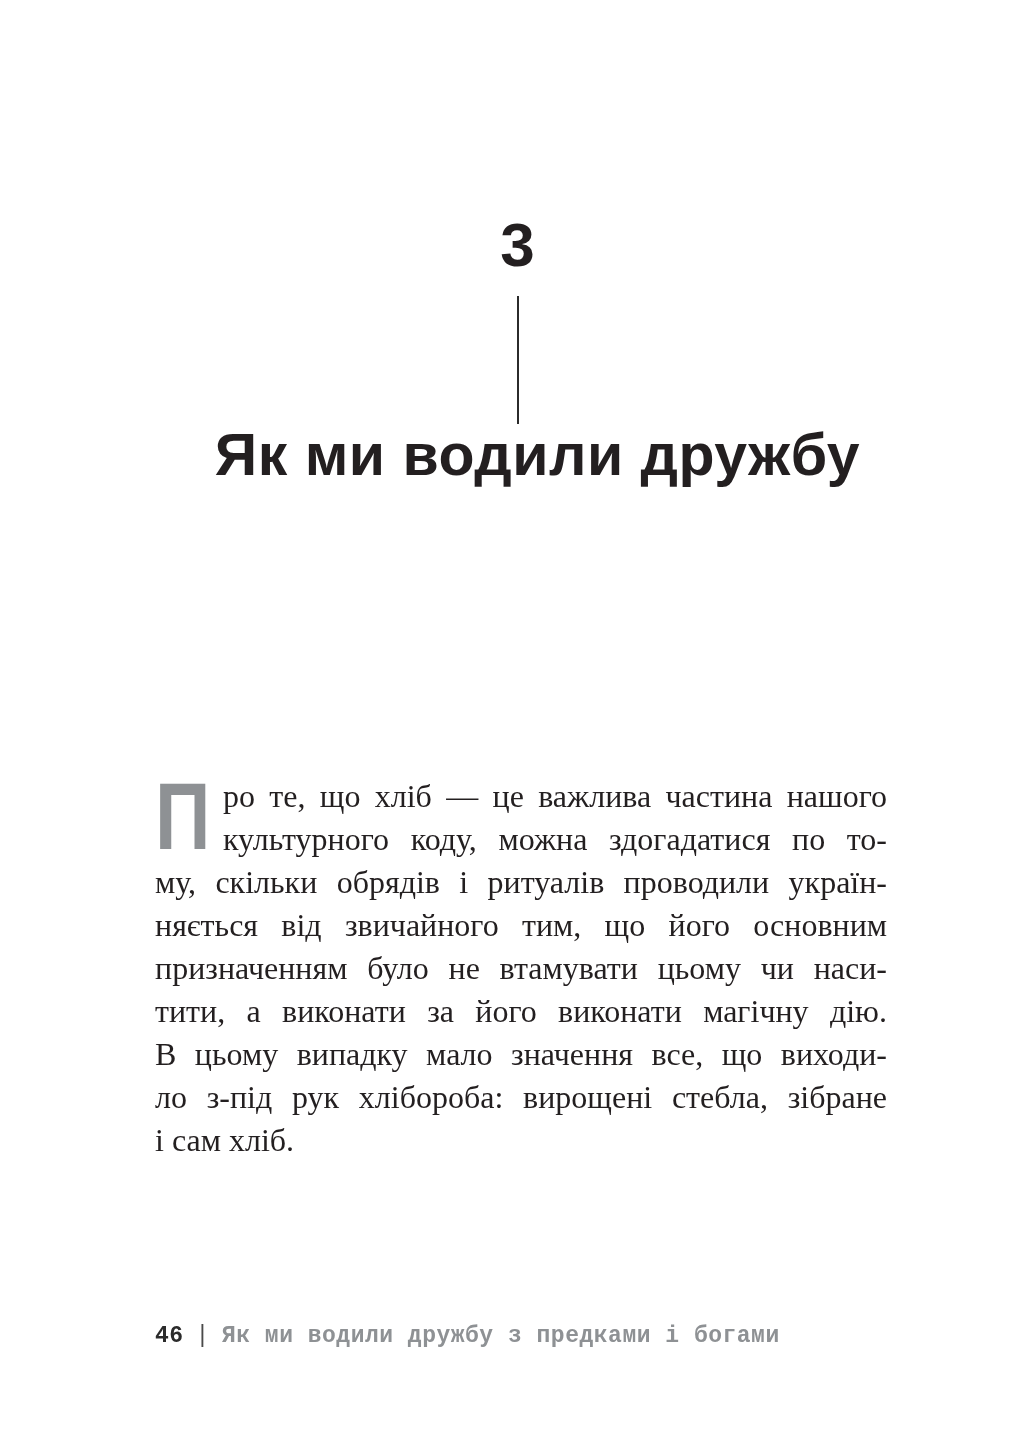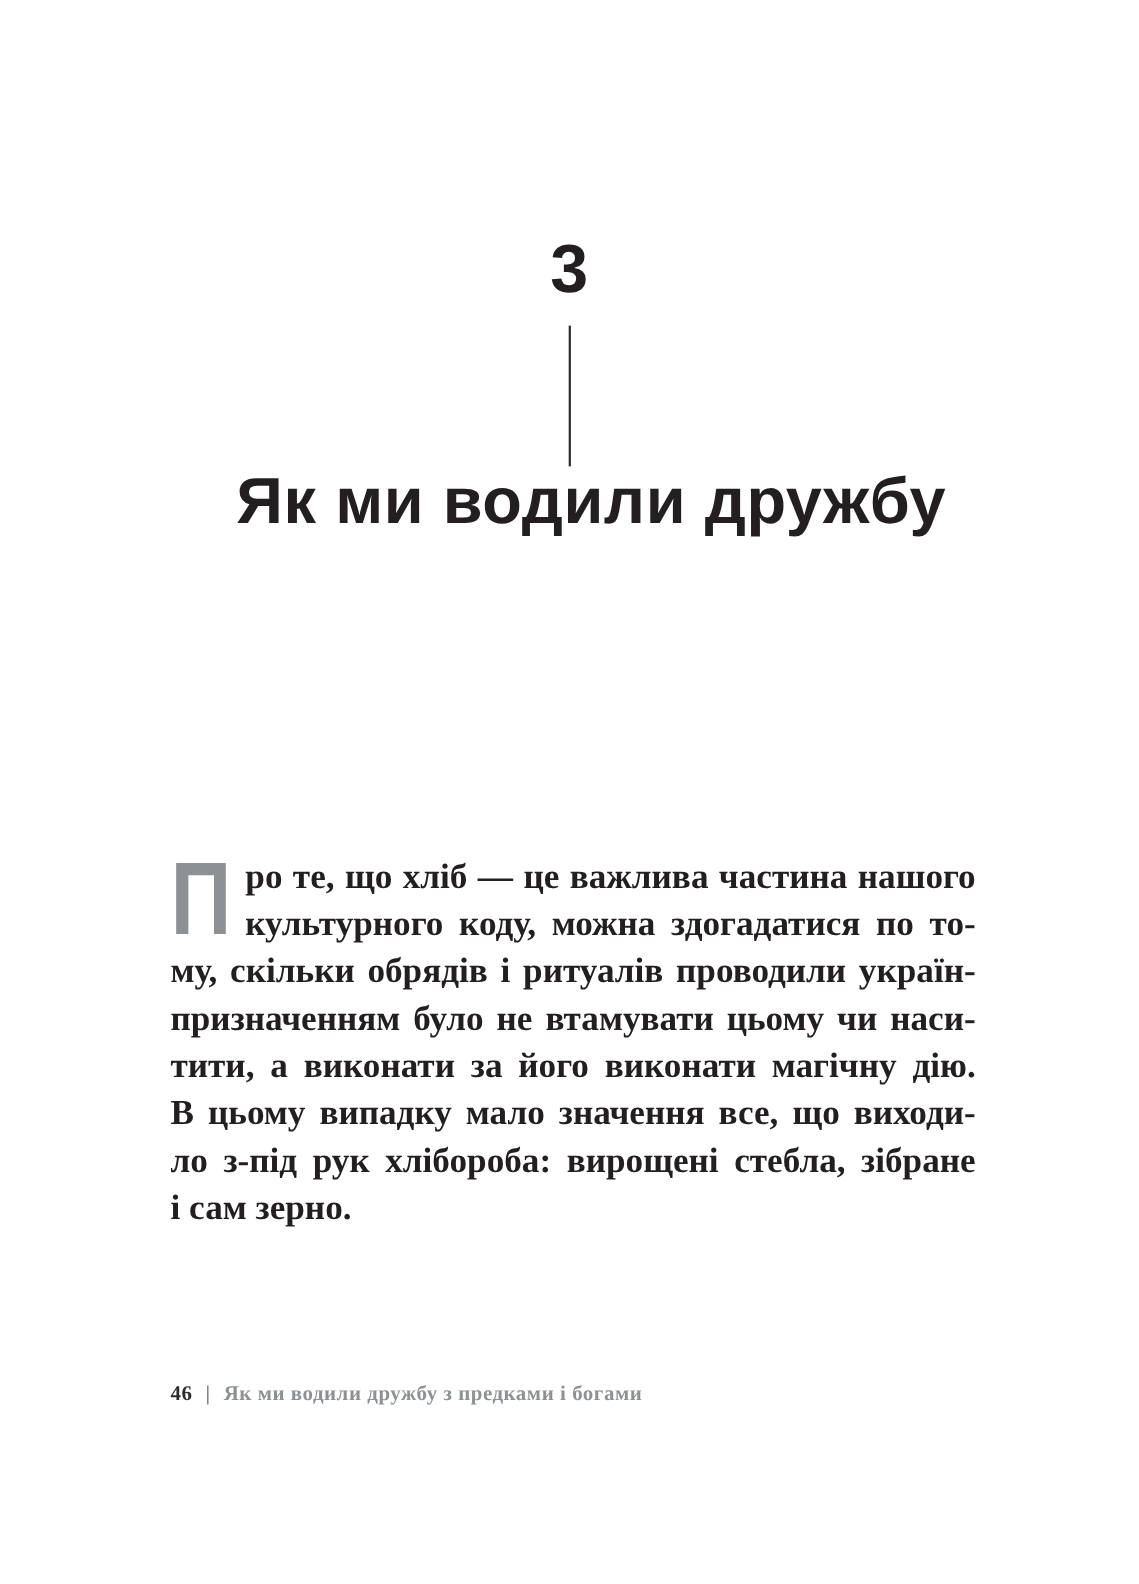--- a/index.html
+++ b/index.html
@@ -72,21 +72,20 @@
     font-size: 32px;
     color: #231f20;
   }
   .body-line {
     height: 43px;
     line-height: 43px;
     text-align: justify;
     text-align-last: justify;
     white-space: nowrap;
     overflow: hidden;
-    font-weight: bold;
   }
   .body-line.indented {
     padding-left: 68px;
   }
   .body-line.last-line {
     text-align-last: left;
   }
   .drop-cap {
     position: absolute;
     top: 8px;
@@ -96,25 +95,25 @@
     font-size: 94px;
     line-height: 68px;
     color: #8e9194;
     transform: scaleX(0.82);
     transform-origin: left top;
   }
 
   
   .page-footer {
     position: absolute;
-    top: 1254px;
+    top: 1322px;
     left: 155px;
-    font-family: Liberation Serif, serif;
+    font-family: Liberation Mono, monospace;
     font-weight: bold;
-    font-size: 19px;
+    font-size: 23px;
     line-height: 28px;
     letter-spacing: 0.5px;
   }
   .page-footer .page-number {
     color: #2b2b2b;
     margin-right: 12px;
   }
   .page-footer .footer-separator {
     color: #4a4a4a;
     font-weight: normal;
@@ -135,24 +134,25 @@
 
   <h1 class="chapter-title">
     <span class="title-line">Як ми водили дружбу</span>
   </h1>
 
   <div class="body-text">
     <span class="drop-cap">П</span>
     <div class="body-line indented">ро те, що хліб — це важлива частина нашого</div>
     <div class="body-line indented">культурного коду, можна здогадатися по то-</div>
     <div class="body-line">му, скільки обрядів і ритуалів проводили україн-</div>
+    <div class="body-line">няється від звичайного тим, що його основним</div>
     <div class="body-line">призначенням було не втамувати цьому чи наси-</div>
     <div class="body-line">тити, а виконати за його виконати магічну дію.</div>
     <div class="body-line">В цьому випадку мало значення все, що виходи-</div>
     <div class="body-line">ло з-під рук хлібороба: вирощені стебла, зібране</div>
-    <div class="body-line last-line">і сам зерно.</div>
+    <div class="body-line last-line">і сам хліб.</div>
   </div>
 
   <div class="page-footer">
     <span class="page-number">46</span><span class="footer-separator">|</span><span class="running-title">Як ми водили дружбу з предками і богами</span>
   </div>
 
 </div>
 
 </body></html>

